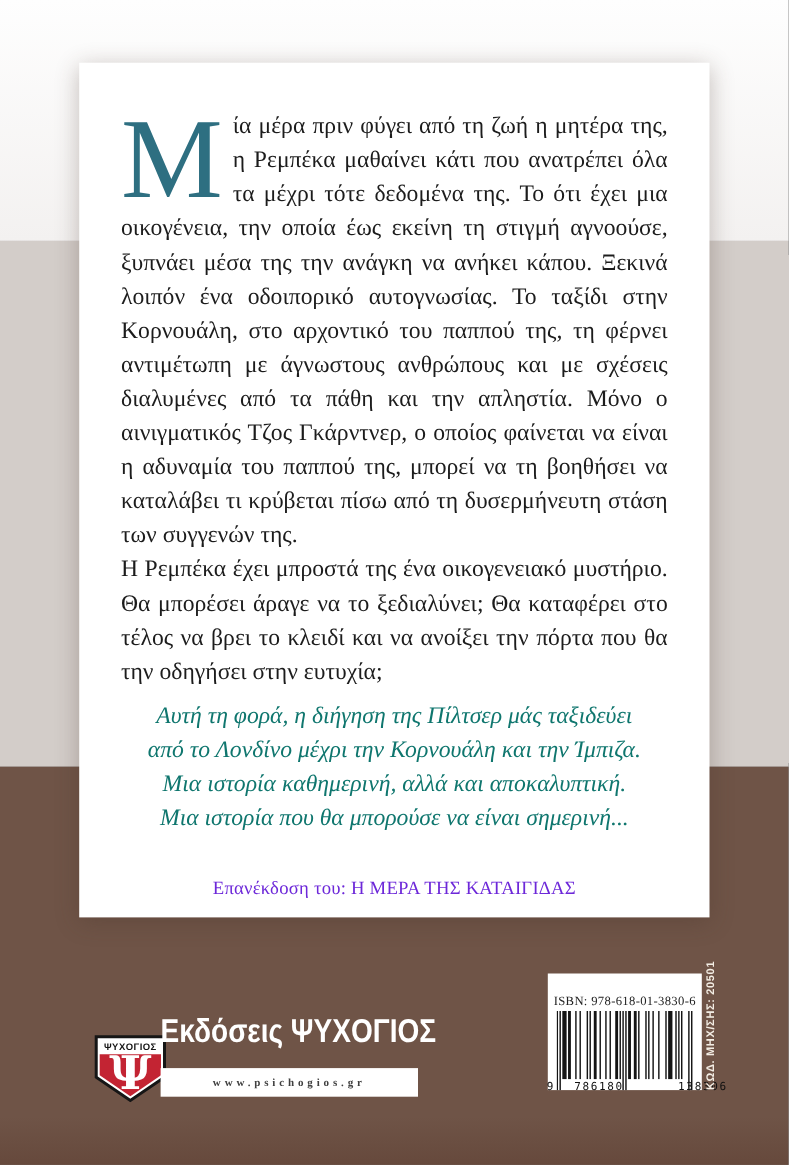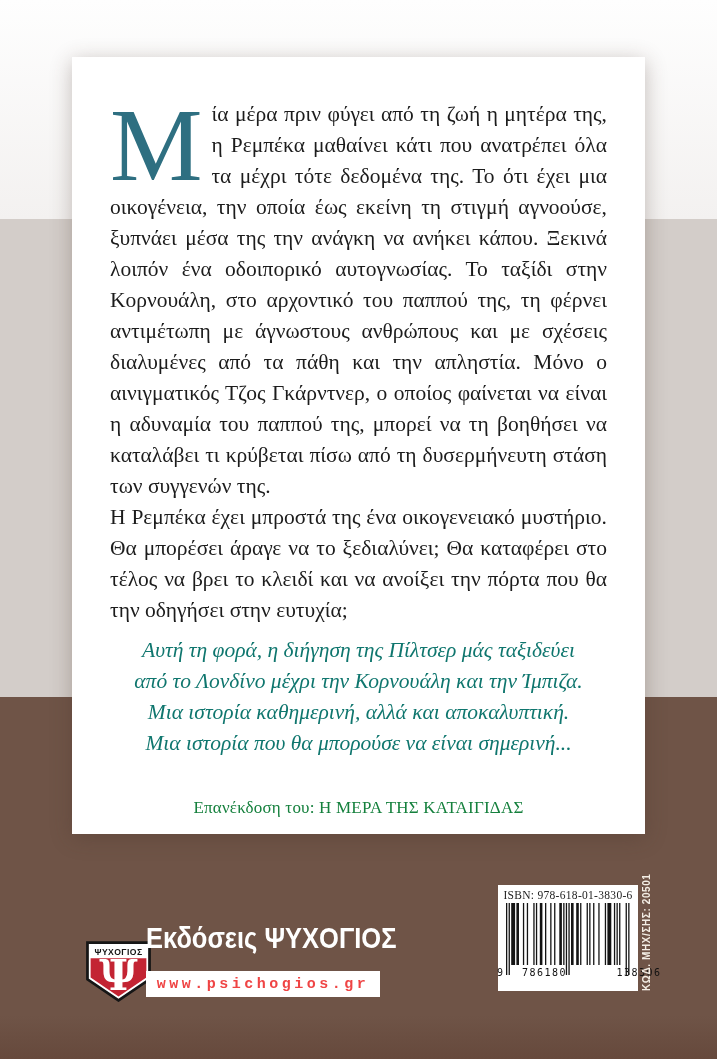--- a/index.html
+++ b/index.html
@@ -26,42 +26,42 @@
   .dropcap{
     float:left;font-size:104px;line-height:82px;color:#2e6f81;
     margin:5px 9px 0 0;font-family:"Liberation Serif",serif;
   }
   .quote{
     margin-top:9px;font-size:21.5px;line-height:31px;color:#0f766e;
     font-style:italic;text-align:center;white-space:pre-line;font-weight:500;
   }
   .reissue{
     position:absolute;left:0;right:0;bottom:16px;text-align:center;
-    font-size:17px;color:#15803d;letter-spacing:.2px;
+    font-size:17px;color:#6d28d9;letter-spacing:.2px;
   }
   
   .badge{position:absolute;left:75px;top:941px;width:87px;height:61px;}
   .badge svg{width:100%;height:100%;display:block;}
   .brand{position:absolute;left:146px;top:909px;height:32px;white-space:nowrap;margin-top:12px;}
   .brand-inner{
     display:inline-block;transform:scaleX(.85);transform-origin:0 50%;
     font-family:"Liberation Sans",sans-serif;font-weight:bold;font-size:30px;
     color:#ffffff;letter-spacing:0;
   }
   .www-bar{
     position:absolute;left:146px;top:971px;width:234px;height:26px;background:#ffffff;
     display:flex;align-items:center;justify-content:center;
   }
   .www-bar span{
-    font-family:Liberation Mono, monospace;font-weight:bold;font-size:15px;
-    letter-spacing:3.5px;color:#ef4444;white-space:nowrap;
+    font-family:Liberation Serif, serif;font-weight:bold;font-size:10px;
+    letter-spacing:3.5px;color:#404040;white-space:nowrap;
   }
   .barcode-box{
     position:absolute;left:498px;top:885px;width:140px;height:106px;
-    background:#ffffff;box-sizing:border-box;padding:4px 3px 0 3px;
+    background:#ffffff;box-sizing:border-box;padding:20px 3px 0 3px;
   }
   .isbn{
     text-align:center;font-size:11.5px;color:#222;letter-spacing:.3px;
     font-family:"Liberation Serif",serif;margin-bottom:2px;white-space:nowrap;
   }
   .bars-wrap{position:relative;width:124px;margin:0 auto;height:78px;}
   .bars-wrap svg{position:absolute;left:0;top:0;}
   .bd{
     position:absolute;bottom:2px;font-family:"DejaVu Sans Mono",monospace;
     font-size:10px;color:#111;line-height:12px;

